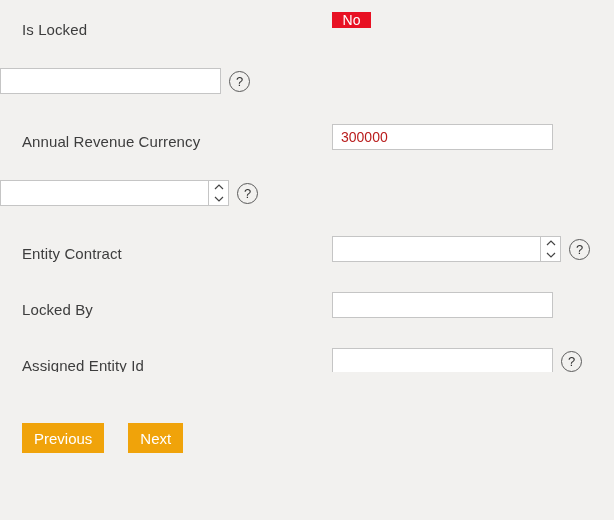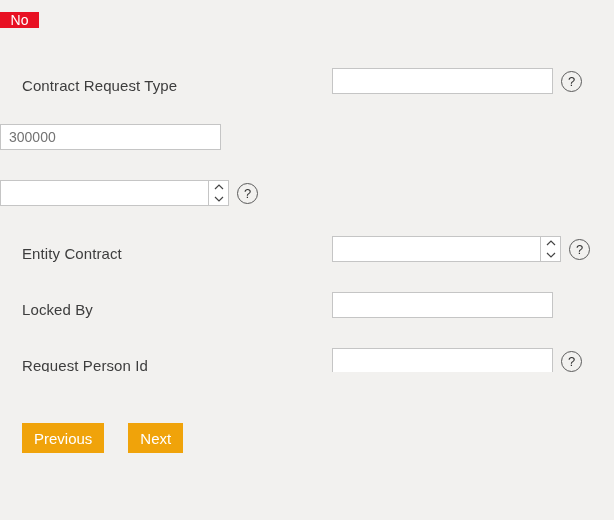--- a/index.html
+++ b/index.html
@@ -14,21 +14,21 @@
     width:332px;box-sizing:border-box;padding-left:22px;padding-top:9px;
     font-size:15px;color:#3d3d3d;letter-spacing:.1px;white-space:nowrap;
   }
   .control{display:flex;align-items:flex-start;}
   .input-wrap{
     display:flex;background:#ffffff;border:1px solid #c5c5c5;
     height:26px;box-sizing:border-box;width:221px;
   }
   .input-wrap.number{width:229px;}
   .text-input{
-    border:none;outline:none;flex:1;min-width:0;font-size:14px;color:#737373;
+    border:none;outline:none;flex:1;min-width:0;font-size:14px;color:#b91c1c;
     padding:0 8px;background:transparent;font-family:inherit;height:100%;
   }
   .spinner{width:20px;border-left:1px solid #c5c5c5;display:flex;flex-direction:column;box-sizing:border-box;}
   .spin{flex:1;display:flex;align-items:center;justify-content:center;cursor:pointer;}
   .toggle{display:flex;height:26px;cursor:pointer;flex-direction:column;}
   .toggle-knob{width:38px;background:#8a8a8a;}
   .toggle-text{
     width:39px;background:#e81123;color:#fff;font-size:14px;
     display:flex;align-items:center;justify-content:center;
   }
@@ -44,37 +44,38 @@
   }
   .validate-btn{margin:26px 0 0 22px;display:inline-block;}
   .nav-row{margin:51px 0 0 22px;display:flex;gap:24px;}
 </style>
 </head>
 <body>
 
 <div class="page">
   <div class="form-area" id="form-area">
       <div class="row">
+    <div class="label">Is Locked</div>
     <div class="control">
           <div class="toggle">
     <div class="toggle-knob"></div>
     <div class="toggle-text">No</div>
   </div>
         </div>
   </div>
       <div class="row">
-    <div class="label">Contract Request Type</div>
     <div class="control">
           <div class="input-wrap">
     <input class="text-input" type="text" style="">
   </div>
           <div class="help">?</div>
         </div>
   </div>
       <div class="row">
+    <div class="label">Annual Revenue Currency</div>
     <div class="control">
           <div class="input-wrap">
     <input class="text-input" type="text" value="300000" style="">
   </div>
         </div>
   </div>
       <div class="row">
     <div class="control">
           <div class="input-wrap number">
     <input class="text-input" type="text" style="">
@@ -117,21 +118,21 @@
   </div>
       <div class="row">
     <div class="label">Locked By</div>
     <div class="control">
           <div class="input-wrap">
     <input class="text-input" type="text" style="">
   </div>
         </div>
   </div>
       <div class="row">
-    <div class="label">Request Person Id</div>
+    <div class="label">Assigned Entity Id</div>
     <div class="control">
           <div class="input-wrap">
     <input class="text-input" type="text" style="">
   </div>
           <div class="help">?</div>
         </div>
   </div>
     </div>
 
 

